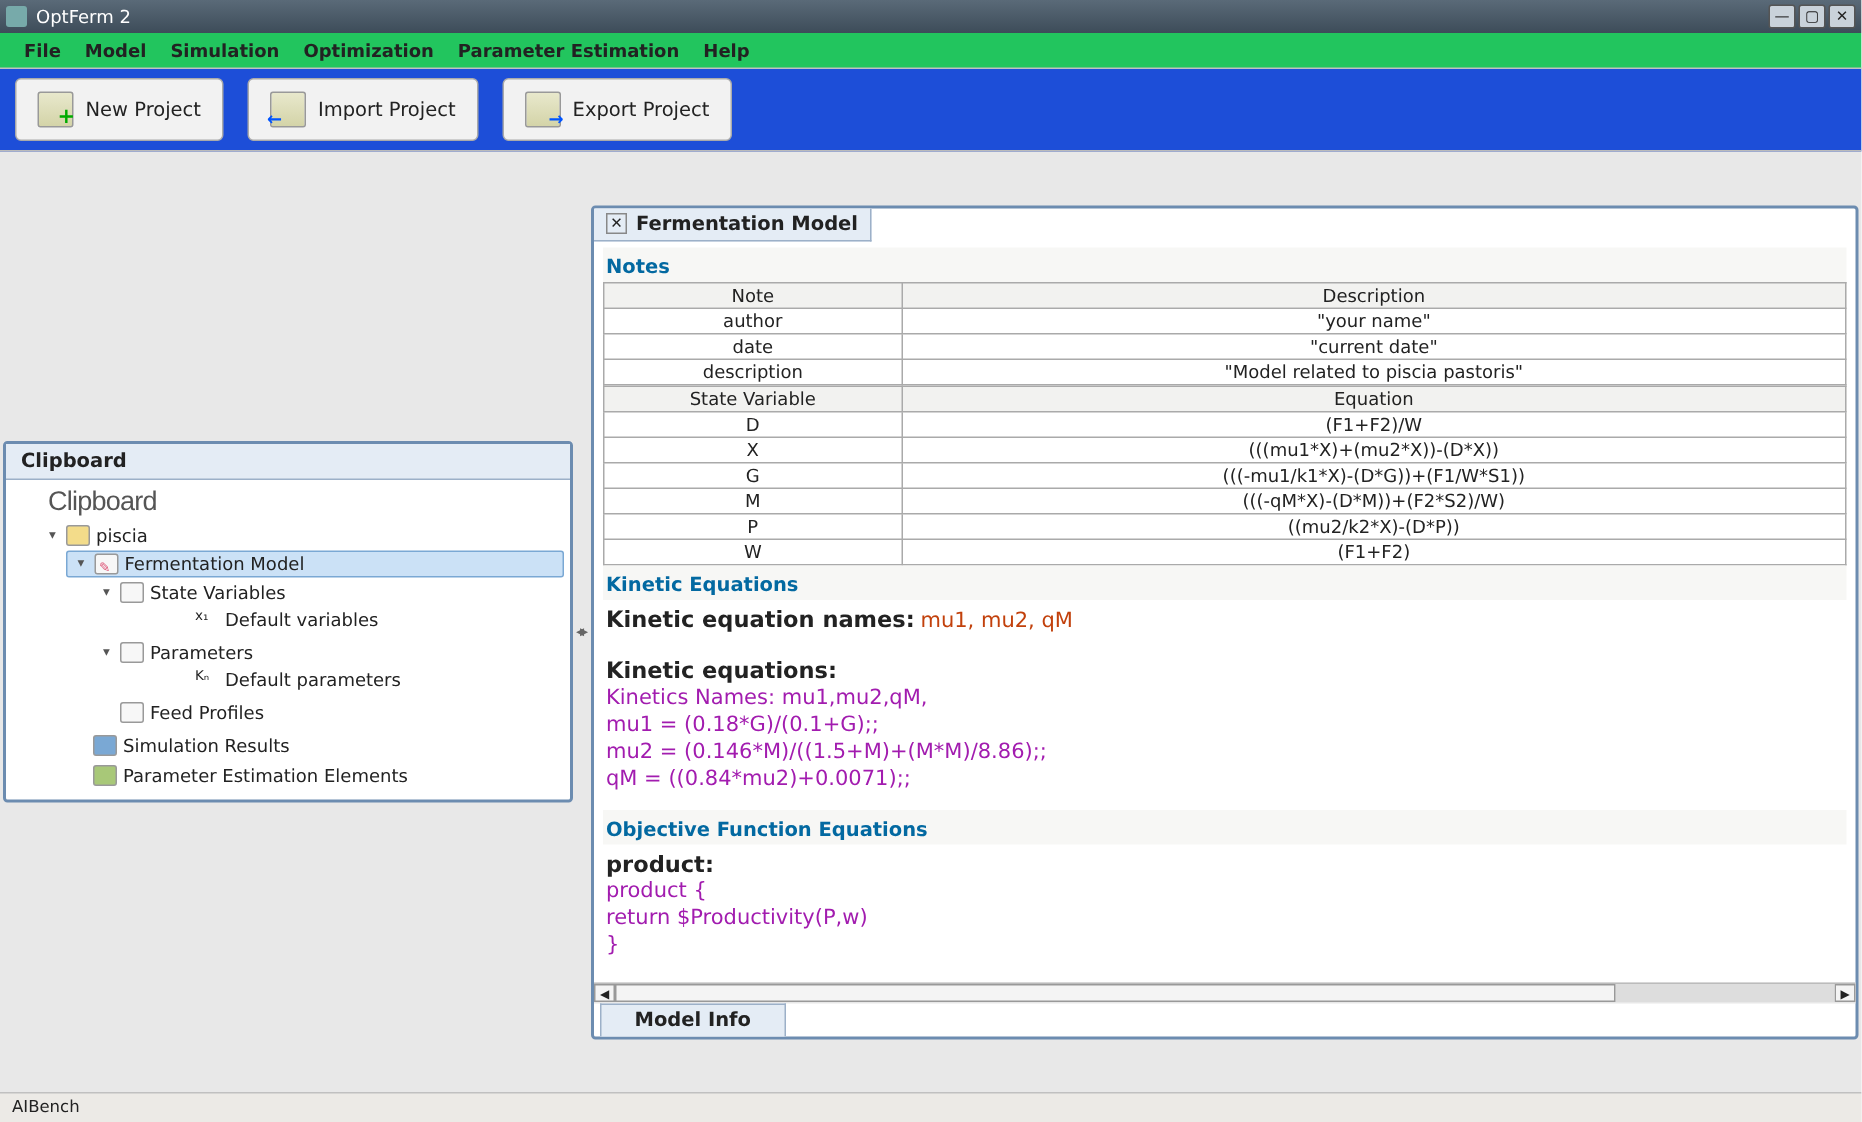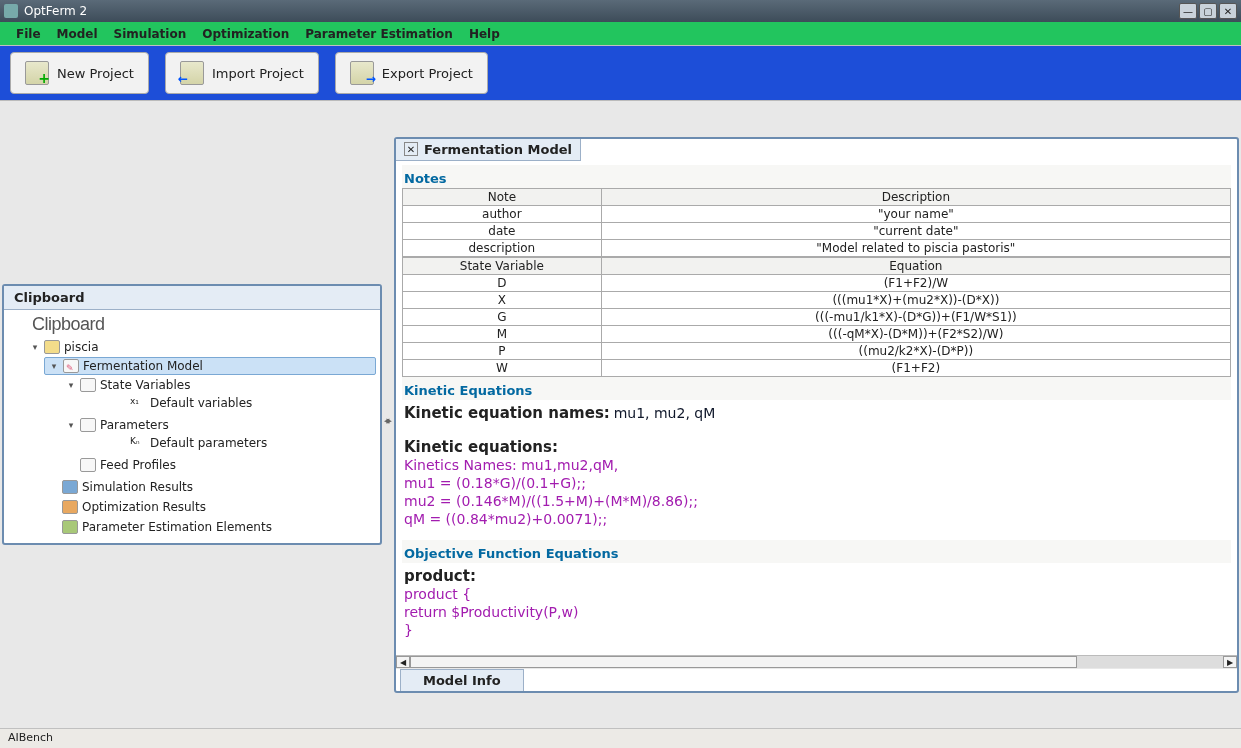--- a/index.html
+++ b/index.html
@@ -43,21 +43,21 @@
 .splitter::after { content: "▶"; position: absolute; top: 2px; right: 0; font-size: 7px; color: #666; }
 .rightpanel { flex: 1; display: flex; flex-direction: column; border: 2px solid #6c8cb0; border-radius: 3px; margin: 2px; background: #fff; min-width: 0; }
 .righttab { background: #e4ecf5; border-bottom: 1px solid #9cb0c8; padding: 3px 8px; font-weight: bold; font-size: 13px; display: flex; align-items: center; gap: 6px; width: fit-content; border-right: 1px solid #9cb0c8; }
 .righttab .closex { border: 1px solid #888; width: 14px; height: 14px; display: flex; align-items: center; justify-content: center; font-size: 10px; cursor: pointer; }
 .content { flex: 1; overflow: auto; padding: 4px 6px; }
 .section-label { font-weight: bold; font-size: 13px; padding: 6px 2px 2px 2px; color: #0369a1; background: #f7f7f5; }
 table.dt { width: 100%; border-collapse: collapse; font-size: 12px; }
 table.dt th, table.dt td { border: 1px solid #aaa; padding: 1px 8px; text-align: center; }
 table.dt th { background: #f2f2f0; font-weight: normal; }
 .kinetic-title { font-weight: bold; font-size: 15px; display: inline; }
-.kinetic-vals { color: #0f172a; font-size: 14px; }
+.kinetic-vals { color: #c2410c; font-size: 14px; }
 .kinetic-block { padding: 4px 2px 12px 2px; }
 .eqline { color: #a21caf; font-size: 14px; padding: 1px 0; font-family: inherit; }
 .scrollbar-h { height: 14px; background: #e8e8e8; border-top: 1px solid #bbb; display: flex; align-items: center; }
 .scrollbar-h .arrow { width: 14px; height: 12px; background: #f4f4f4; border: 1px solid #999; display: flex; align-items: center; justify-content: center; font-size: 8px; cursor: pointer; }
 .scrollbar-h .track { flex: 1; height: 12px; background: #ddd; position: relative; }
 .scrollbar-h .thumb { position: absolute; left: 0; width: 82%; height: 100%; background: #f4f4f4; border: 1px solid #999; }
 .bottomtab { background: #e4ecf5; border-top: 1px solid #9cb0c8; padding: 3px 22px; font-weight: bold; font-size: 13px; width: fit-content; border-right: 1px solid #9cb0c8; border-left: 1px solid #9cb0c8; margin-left: 4px; }
 .statusbar { height: 20px; background: #eceae6; border-top: 1px solid #c0c0c0; padding: 2px 8px; font-size: 11px; }
 </style>
 </head>
@@ -161,27 +161,20 @@
             <li>
               <div class="node">
                 <span class="expander"></span>
                 <span class="ticon-tree ticon-sim"></span>
                 <span>Simulation Results</span>
               </div>
             </li>
             <li>
               <div class="node">
                 <span class="expander"></span>
-                <span class="ticon-tree ticon-opt"></span>
-                <span>Optimization Results</span>
-              </div>
-            </li>
-            <li>
-              <div class="node">
-                <span class="expander"></span>
                 <span class="ticon-tree ticon-par"></span>
                 <span>Parameter Estimation Elements</span>
               </div>
             </li>
           </ul>
         </li>
       </ul>
     </div>
   </div>
 

